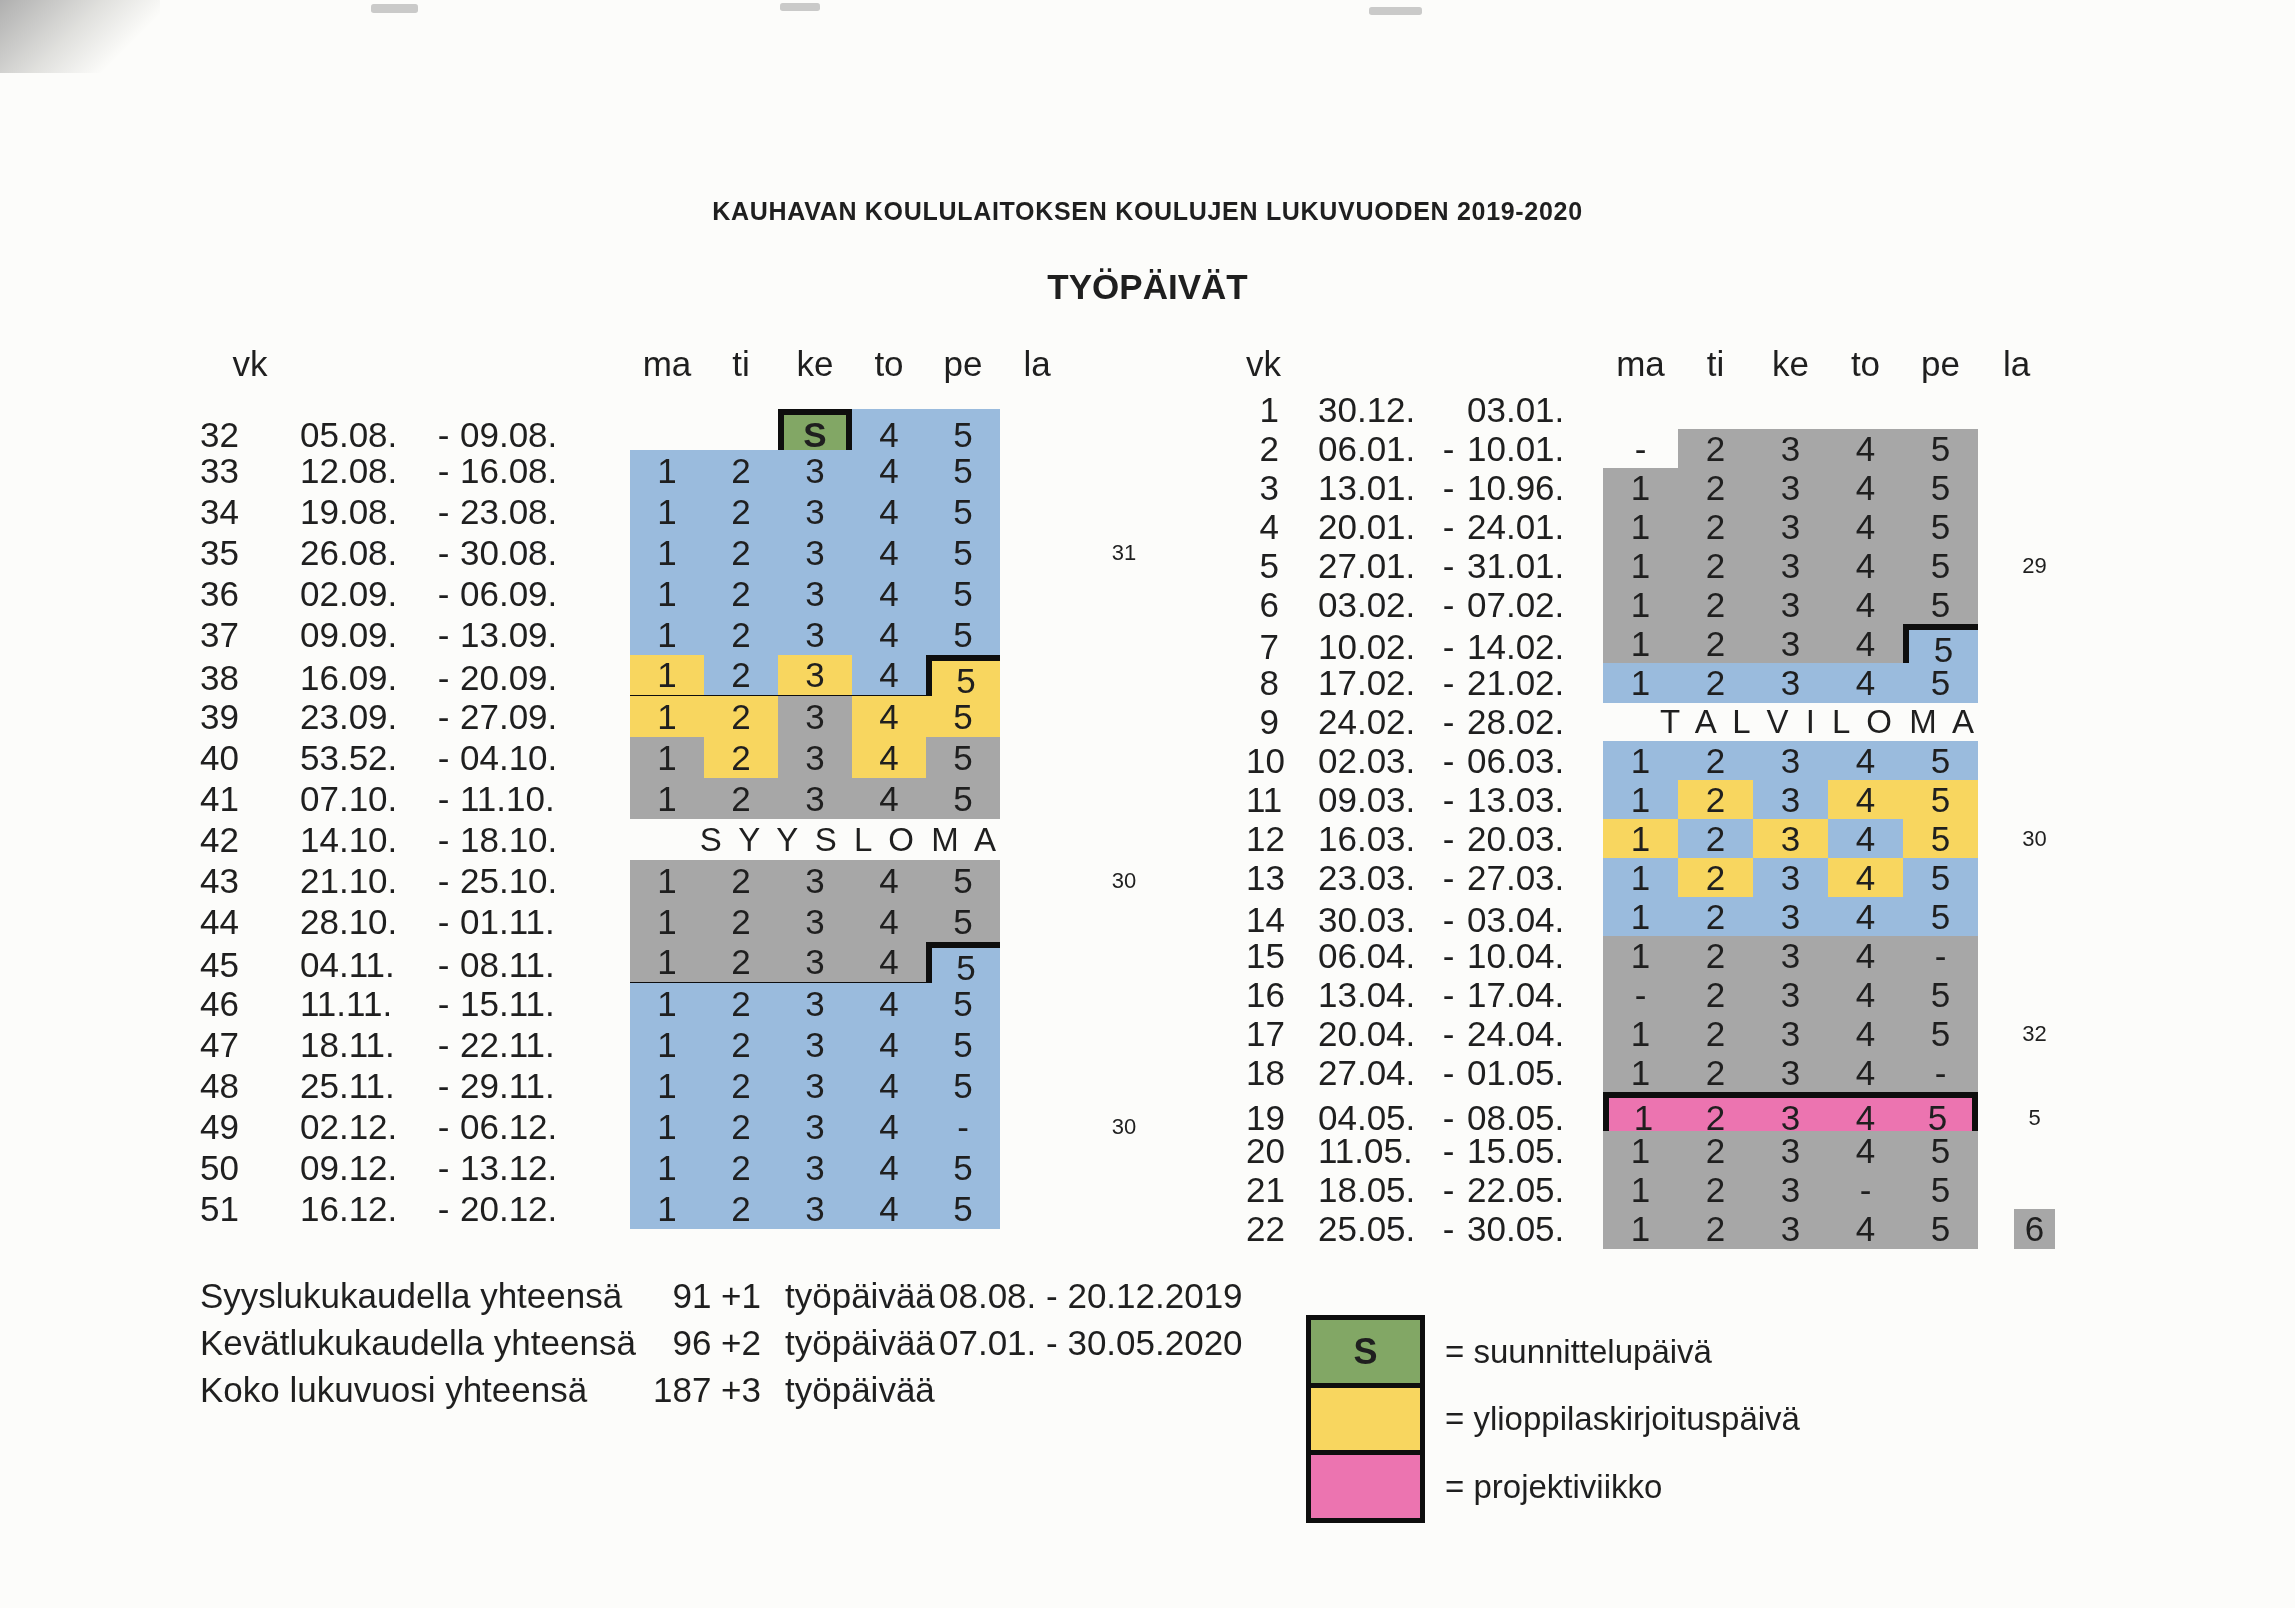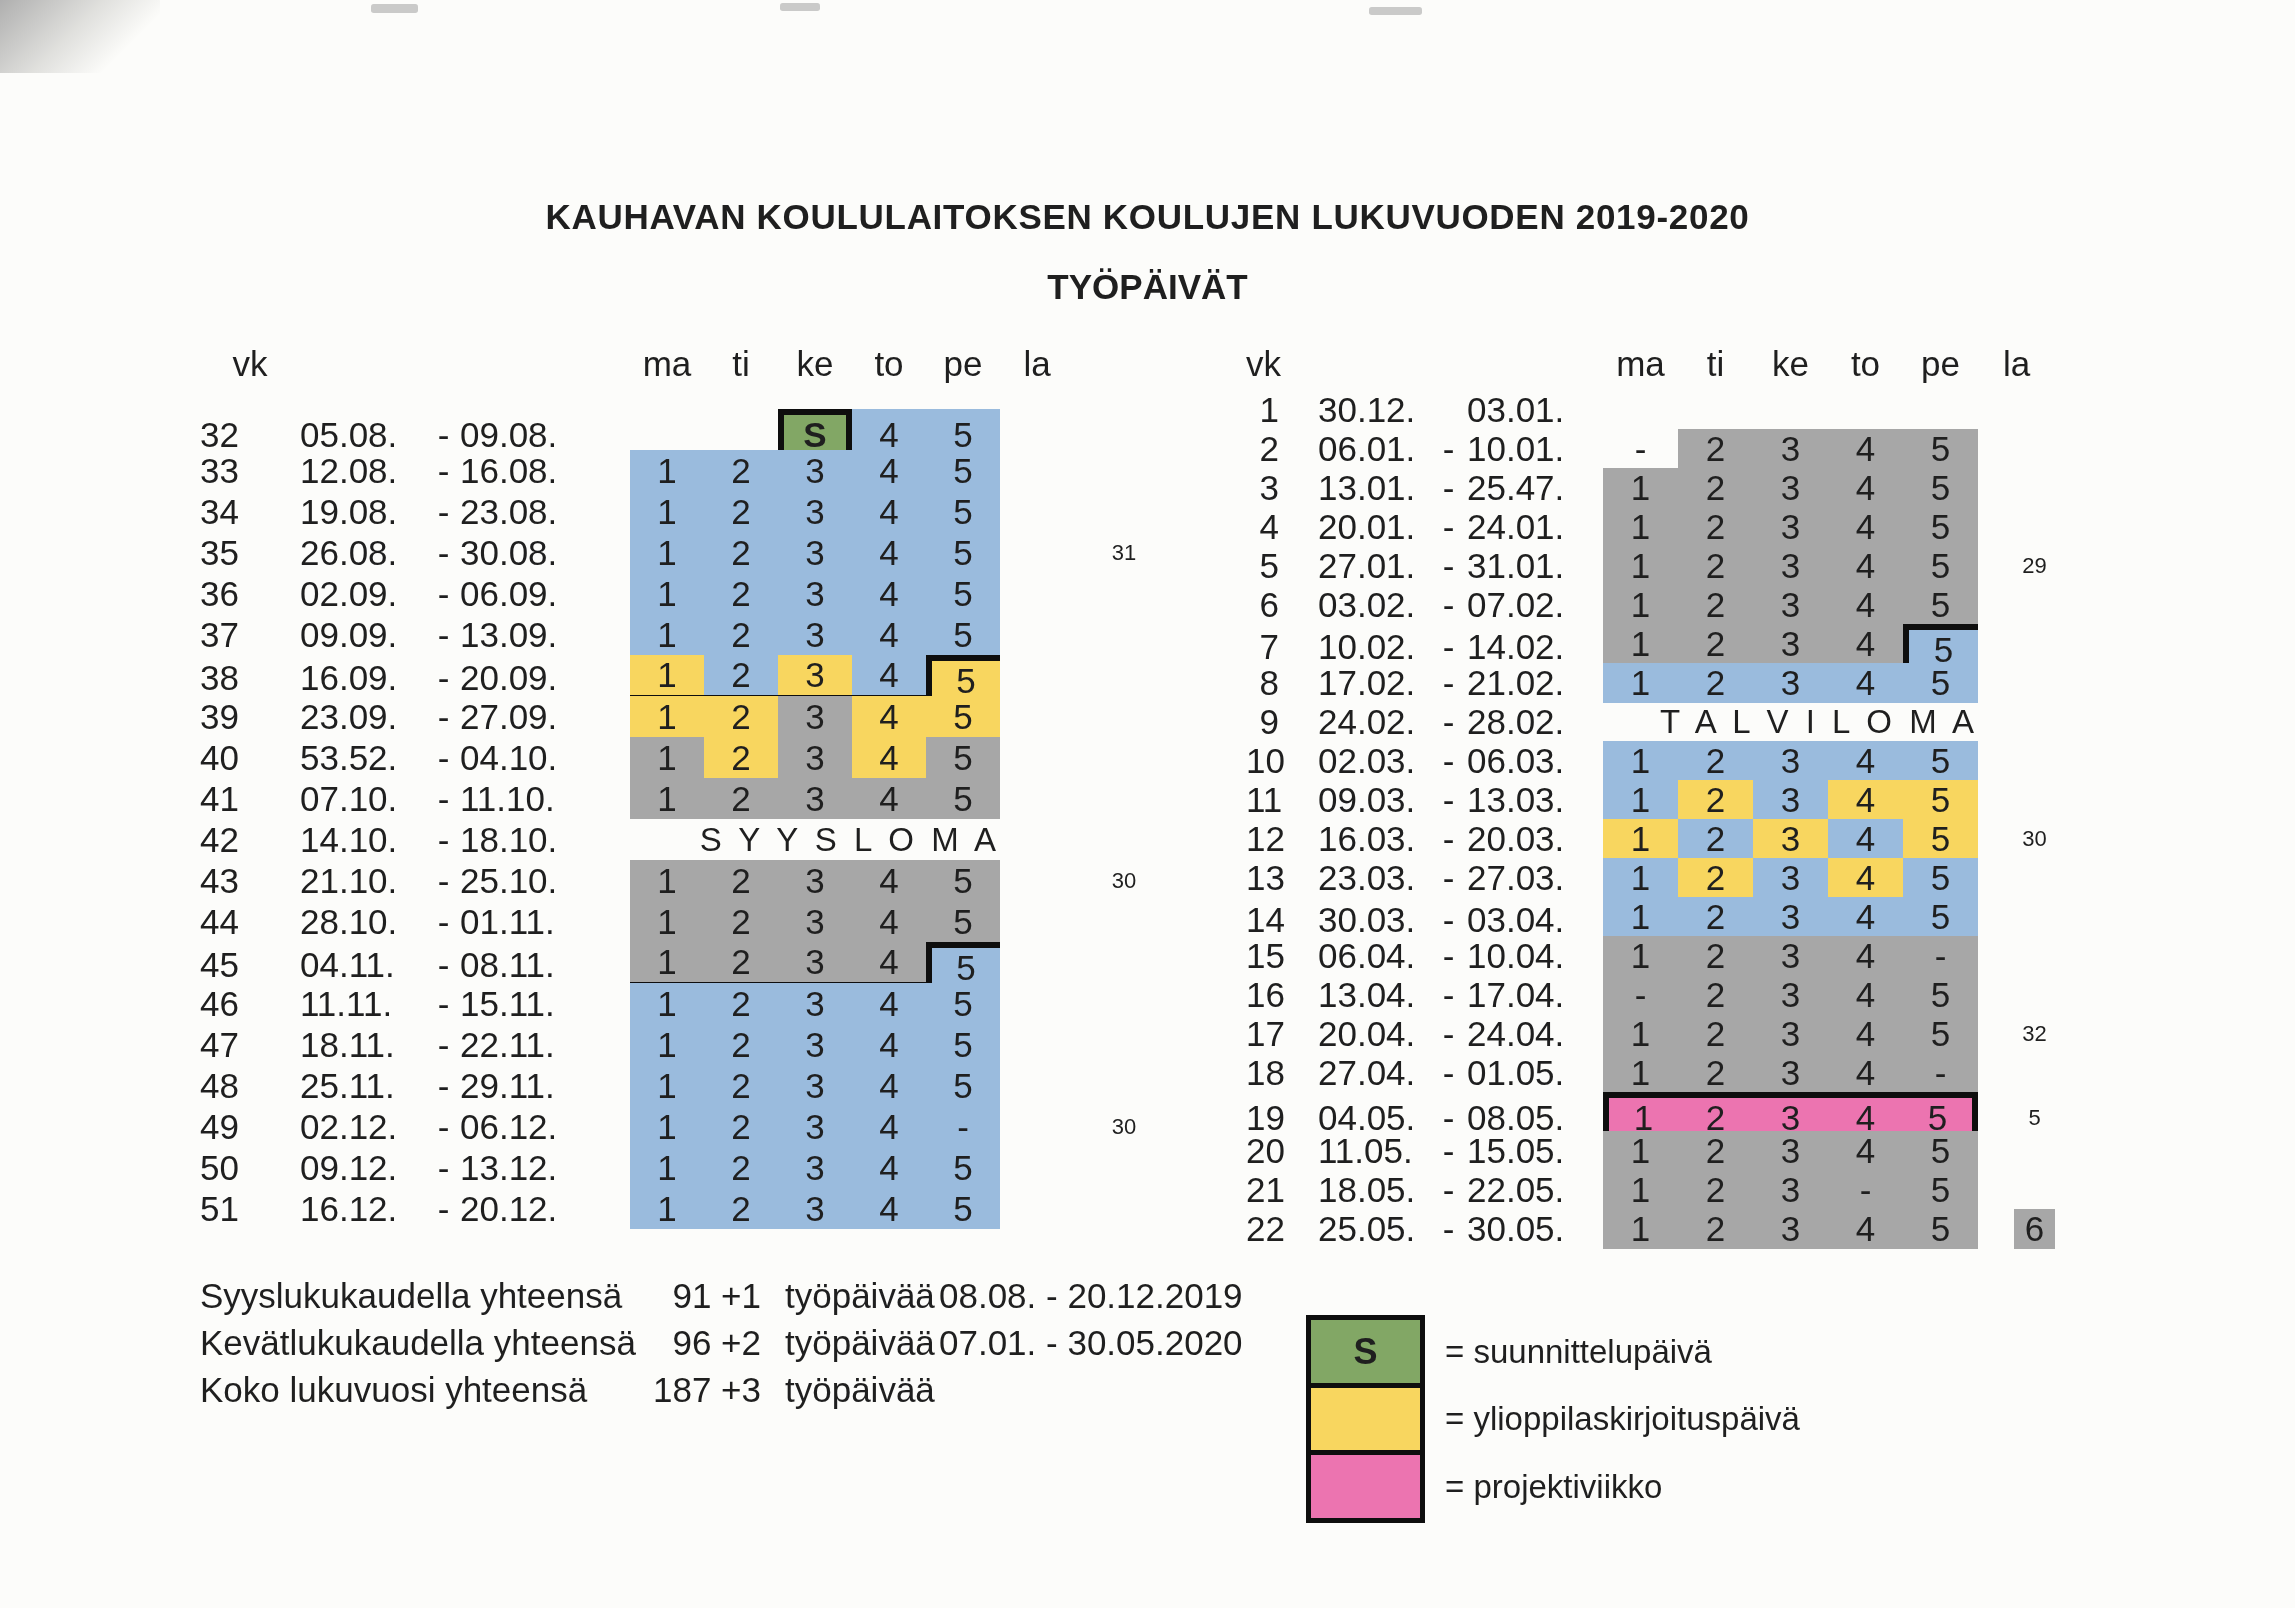--- a/index.html
+++ b/index.html
@@ -4,21 +4,21 @@
 <style>
   :root{
     --blue:#9abbdd; --gray:#a7a7a7; --yellow:#f8d65f; --green:#82a765;
     --pink:#ec74b0; --bk:#0e0e0e; --ink:#1f1f1f; --paper:#fcfcfa;
   }
   *{box-sizing:border-box;margin:0;padding:0;}
   html,body{background:#e8e8e8;}
   .page{position:relative;width:2295px;height:1609px;background:var(--paper);
         font-family:"Liberation Sans",sans-serif;color:var(--ink);overflow:hidden;}
   .title{position:absolute;left:0;right:0;top:197px;text-align:center;
-         font-size:35px;font-weight:bold;letter-spacing:0.7px;}
+         font-size:25px;font-weight:bold;letter-spacing:0.7px;}
   .subtitle{position:absolute;left:0;right:0;top:267px;text-align:center;
             font-size:35px;font-weight:bold;}
   .cal{position:absolute;font-size:35px;}
   .tbl-left{left:200px;top:344px;width:976px;}
   .tbl-right{left:1246px;top:344px;width:809px;}
   .cal-row{display:grid;align-items:center;}
   .tbl-left  .cal-row{grid-template-columns:100px 127px 33px 170px repeat(5,74px) 74px 100px;height:41px;}
   .tbl-right .cal-row{grid-template-columns:72px 112px 37px 136px repeat(5,75px) 77px;height:39px;}
   .tbl-left  .cal-header{height:65px;align-items:start;}
   .tbl-right .cal-header{height:46px;align-items:start;}
@@ -374,21 +374,21 @@
         <div class="c-day cell bg-gray">2</div>
         <div class="c-day cell bg-gray">3</div>
         <div class="c-day cell bg-gray">4</div>
         <div class="c-day cell bg-gray">5</div>
         <div class="c-la annot"></div>
       </div>
       <div class="cal-row">
         <div class="c-vk">3</div>
         <div class="c-start">13.01.</div>
         <div class="c-dash">-</div>
-        <div class="c-end">25.47.</div>
+        <div class="c-end">10.96.</div>
         <div class="c-day cell bg-gray">1</div>
         <div class="c-day cell bg-gray">2</div>
         <div class="c-day cell bg-gray">3</div>
         <div class="c-day cell bg-gray">4</div>
         <div class="c-day cell bg-gray">5</div>
         <div class="c-la annot"></div>
       </div>
       <div class="cal-row">
         <div class="c-vk">4</div>
         <div class="c-start">20.01.</div>

